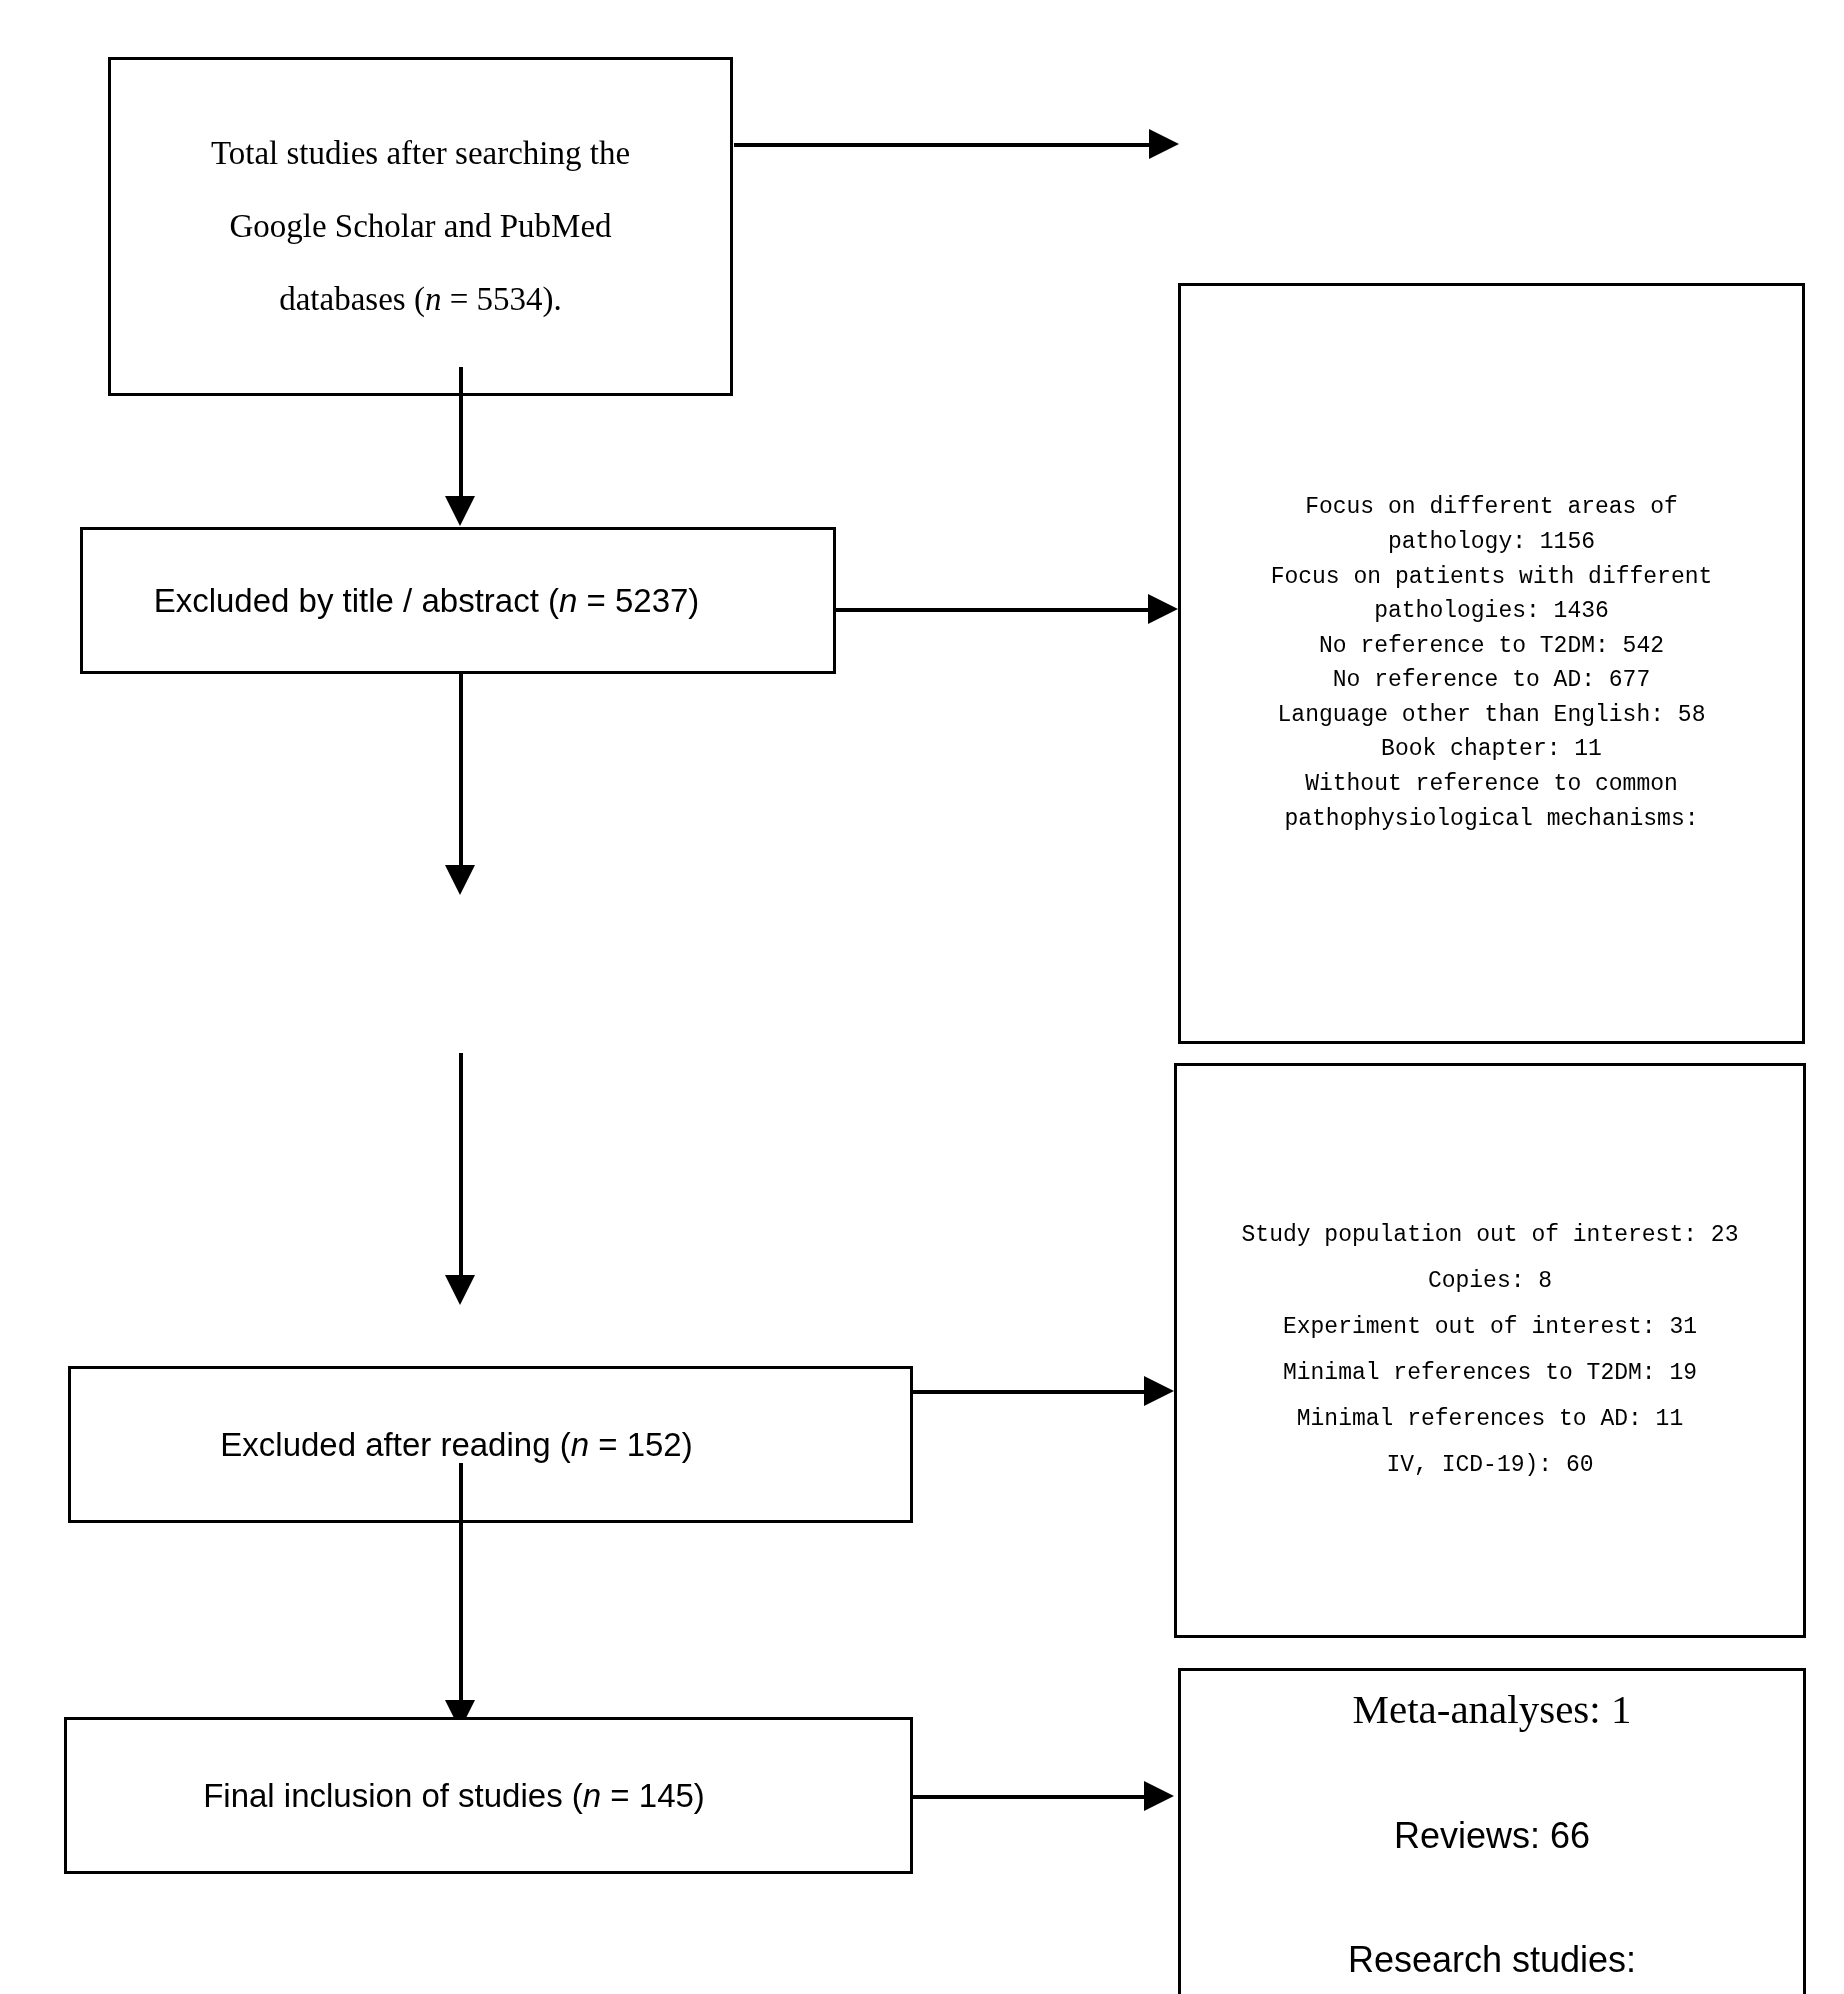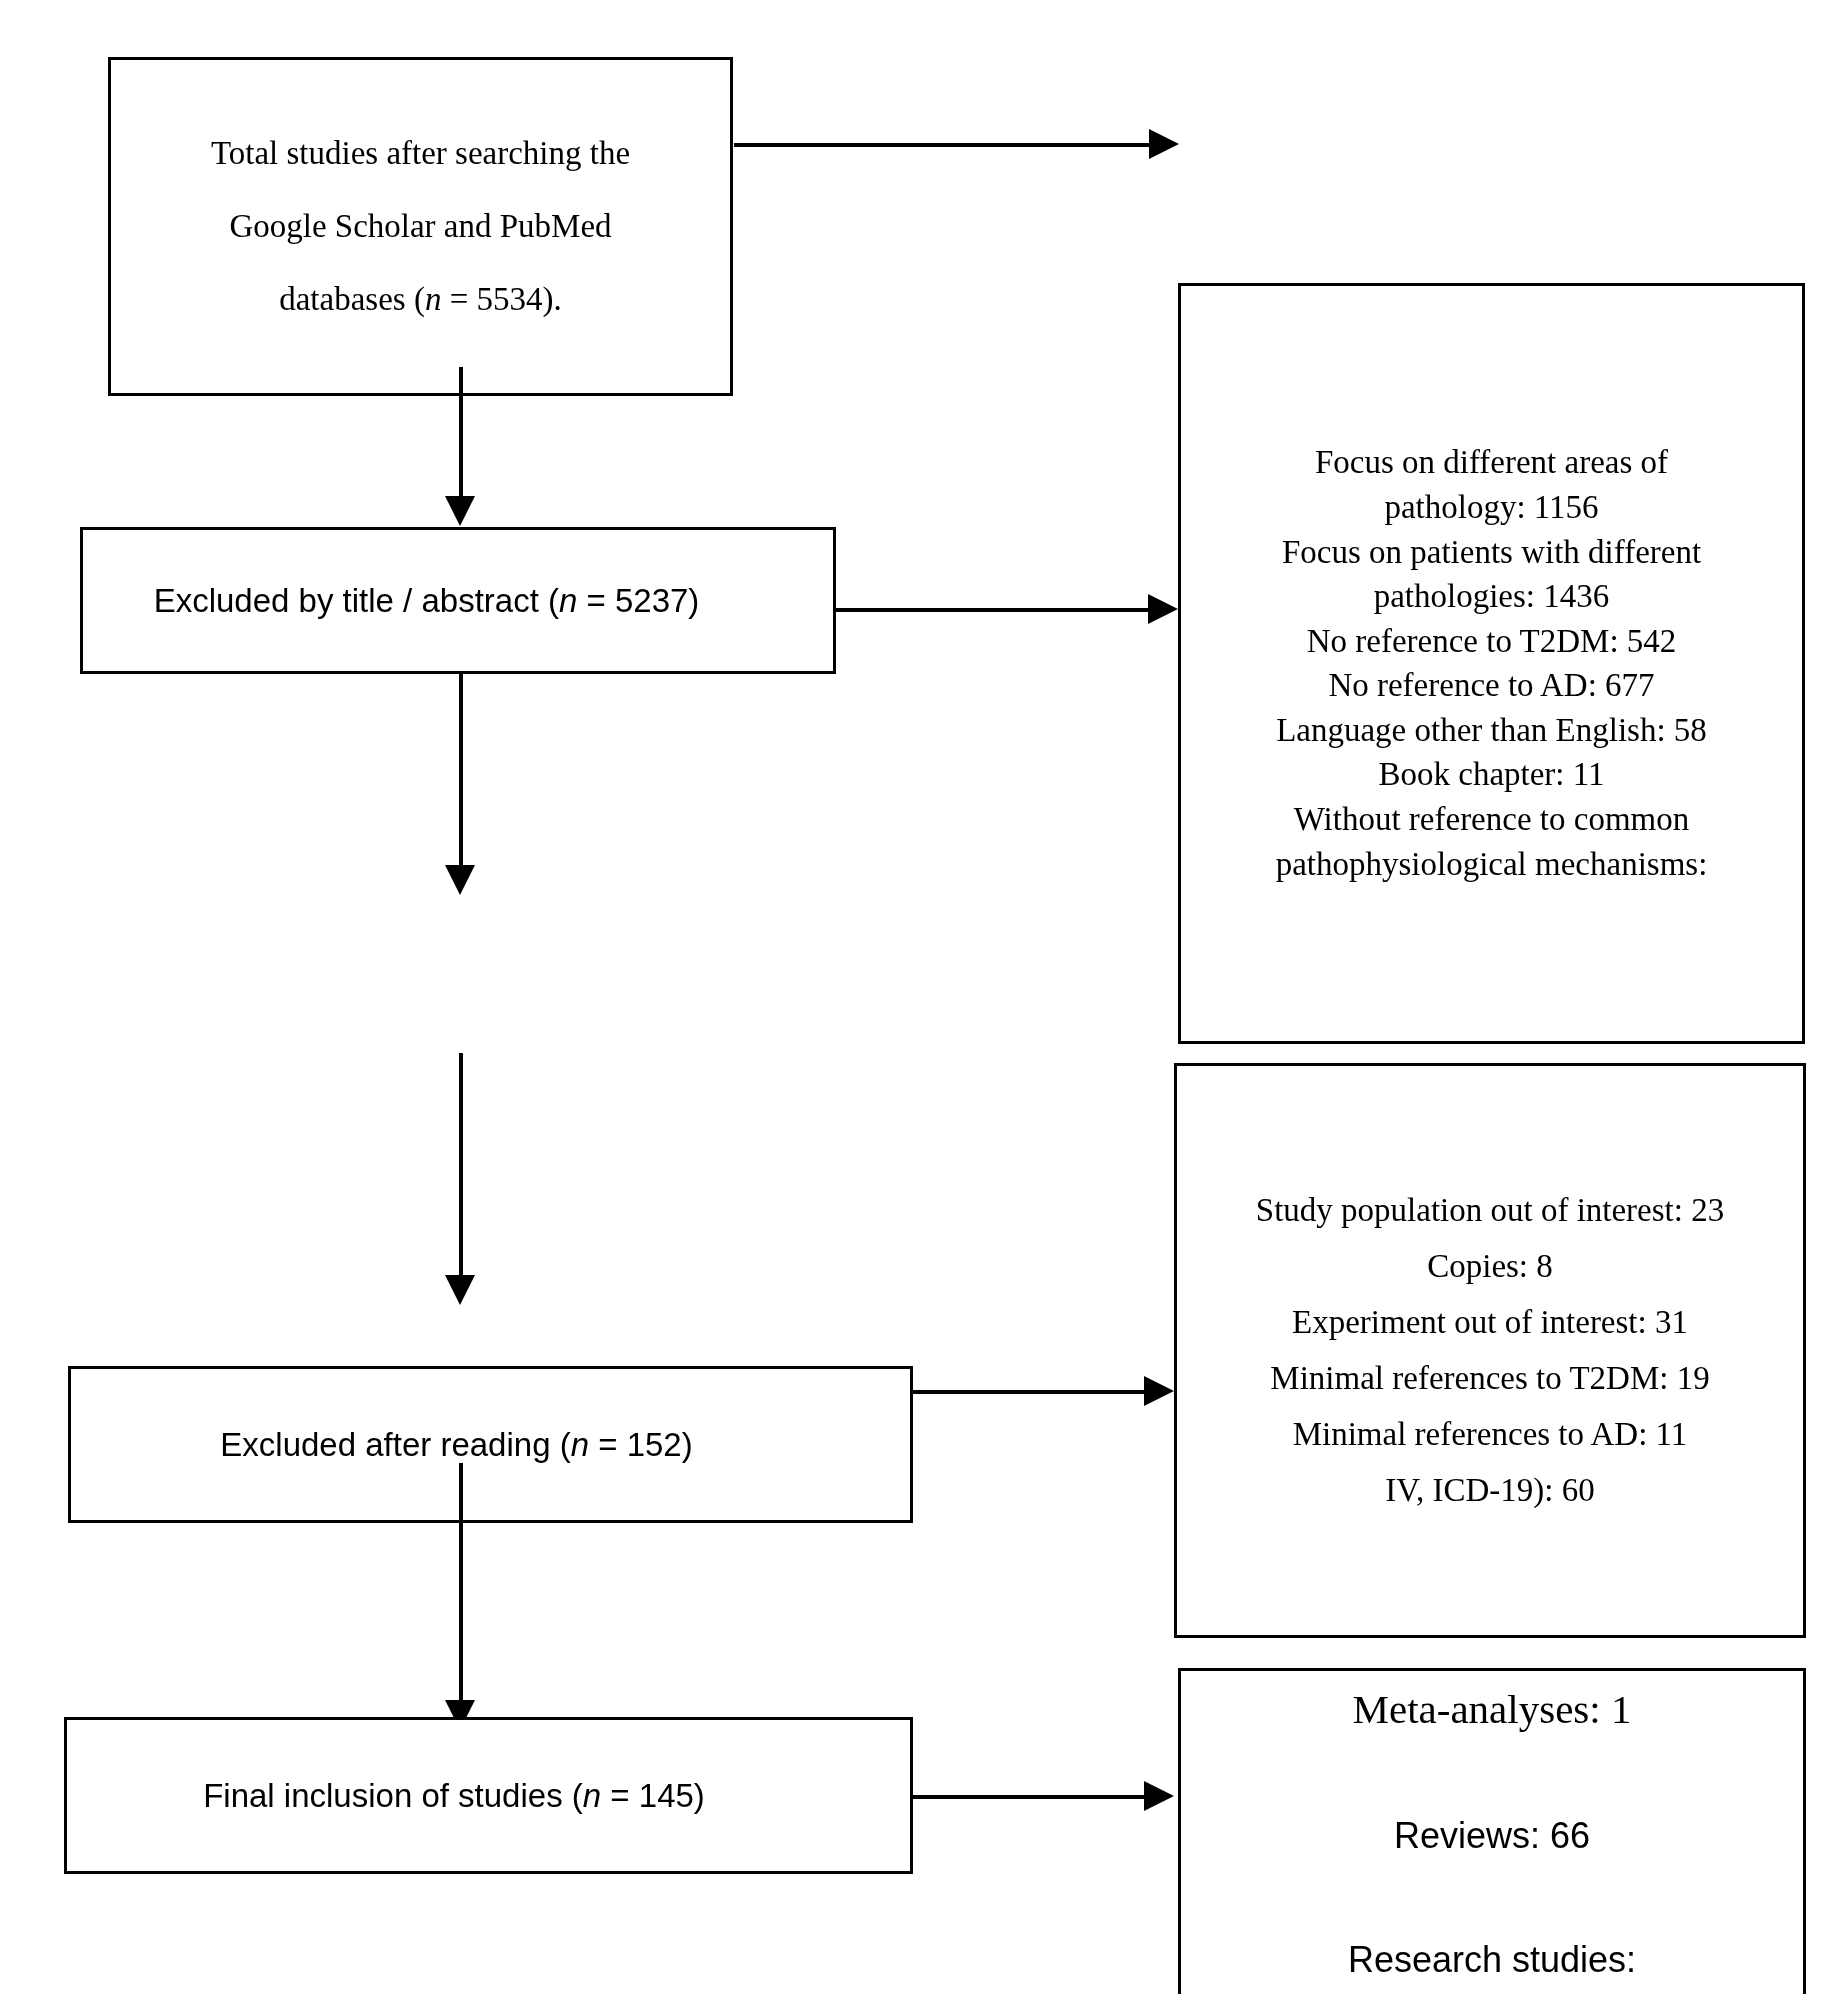--- a/index.html
+++ b/index.html
@@ -41,21 +41,21 @@
   .line {
     display: block;
     white-space: nowrap;
     line-height: 1.0;
   }
 
   .ital { font-style: italic; }
 
   
   .t-main   { font-size: 33px; }
-  .t-list   { font-size: 33px; }
+  .t-list   { font-size: 23px; font-family: Liberation Mono, monospace; }
   .t-big    { font-size: 41px; }
   .t-small  { font-size: 36px; }
 
   
   .gap-lg > .line { margin: 20px 0; }
   .gap-md > .line { margin: 11.5px 0; }
   .gap-sm > .line { margin: 5.8px 0; }
 
   
   .vline {

